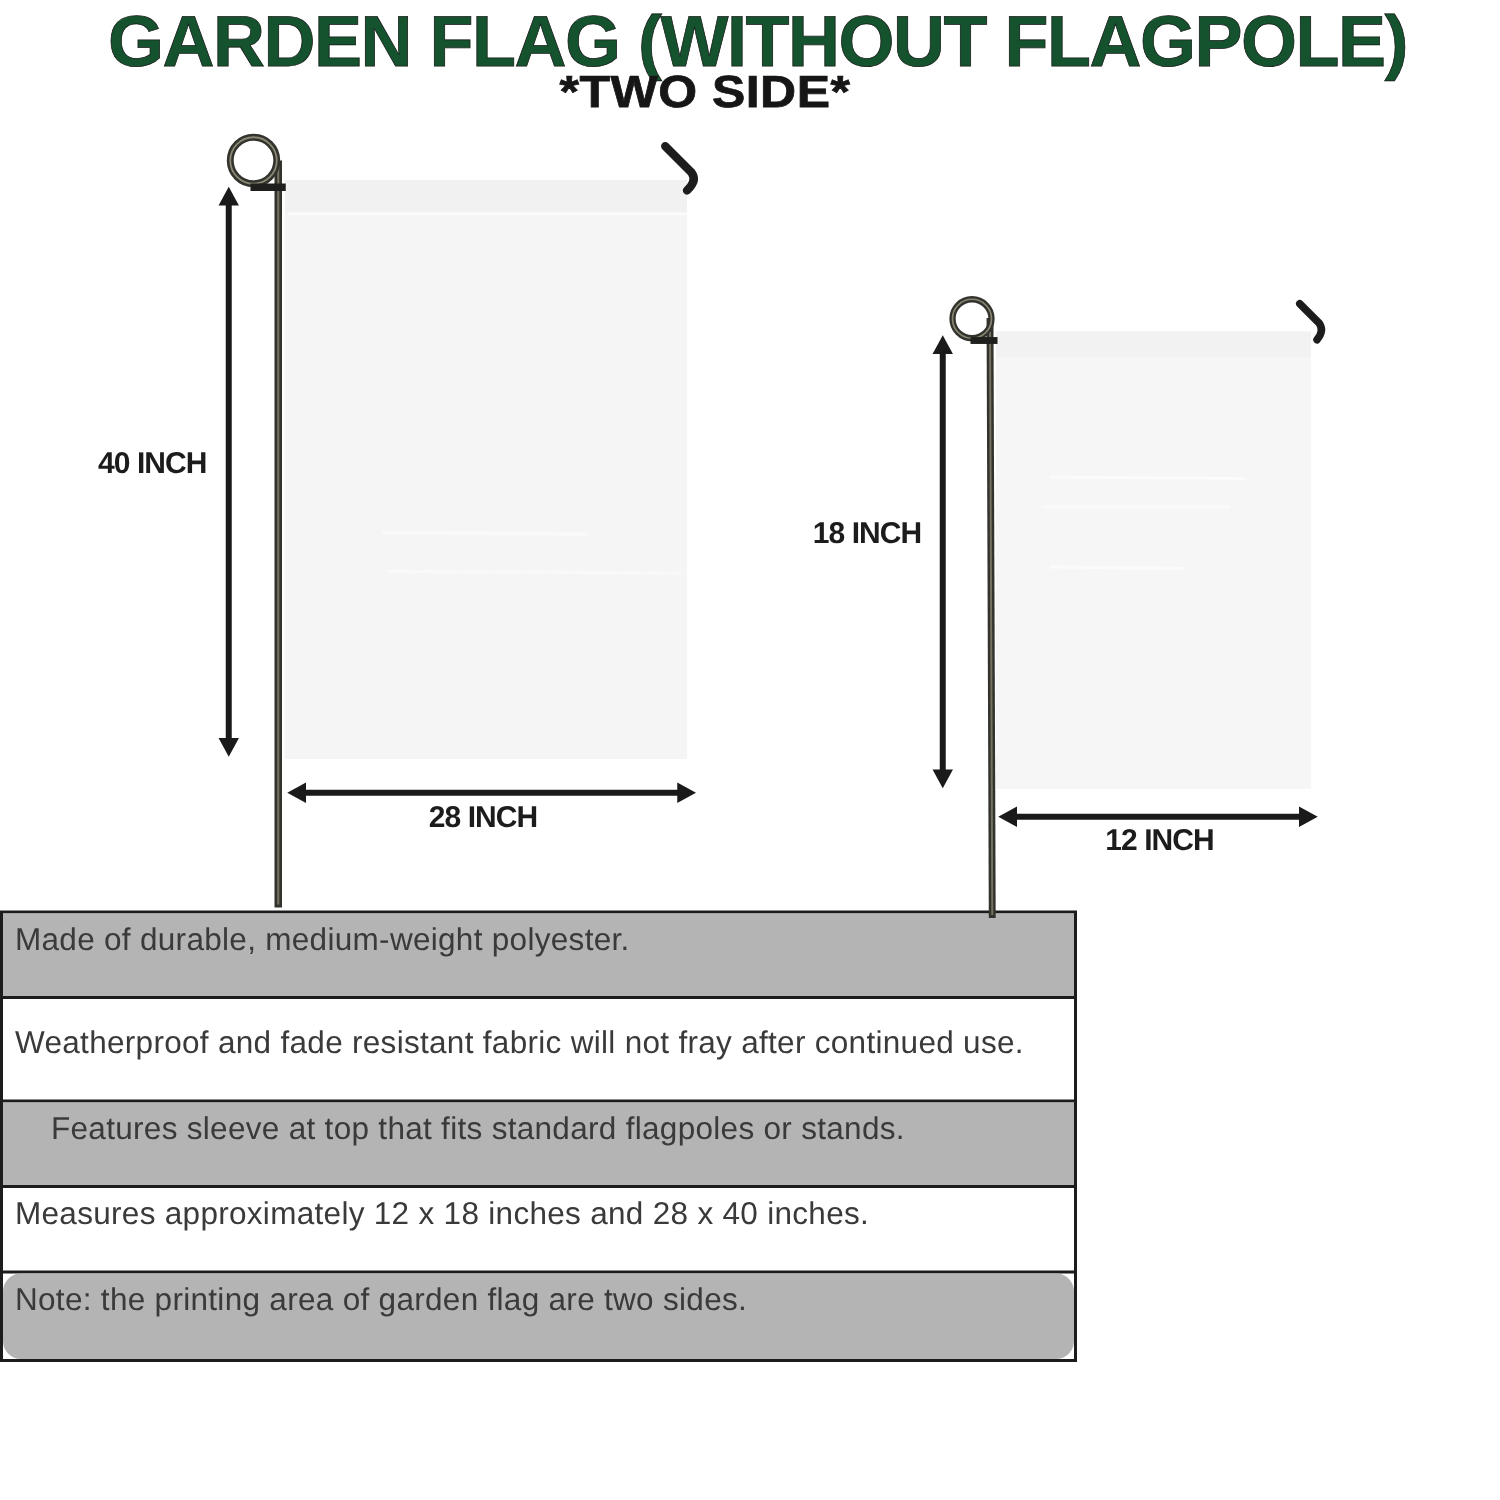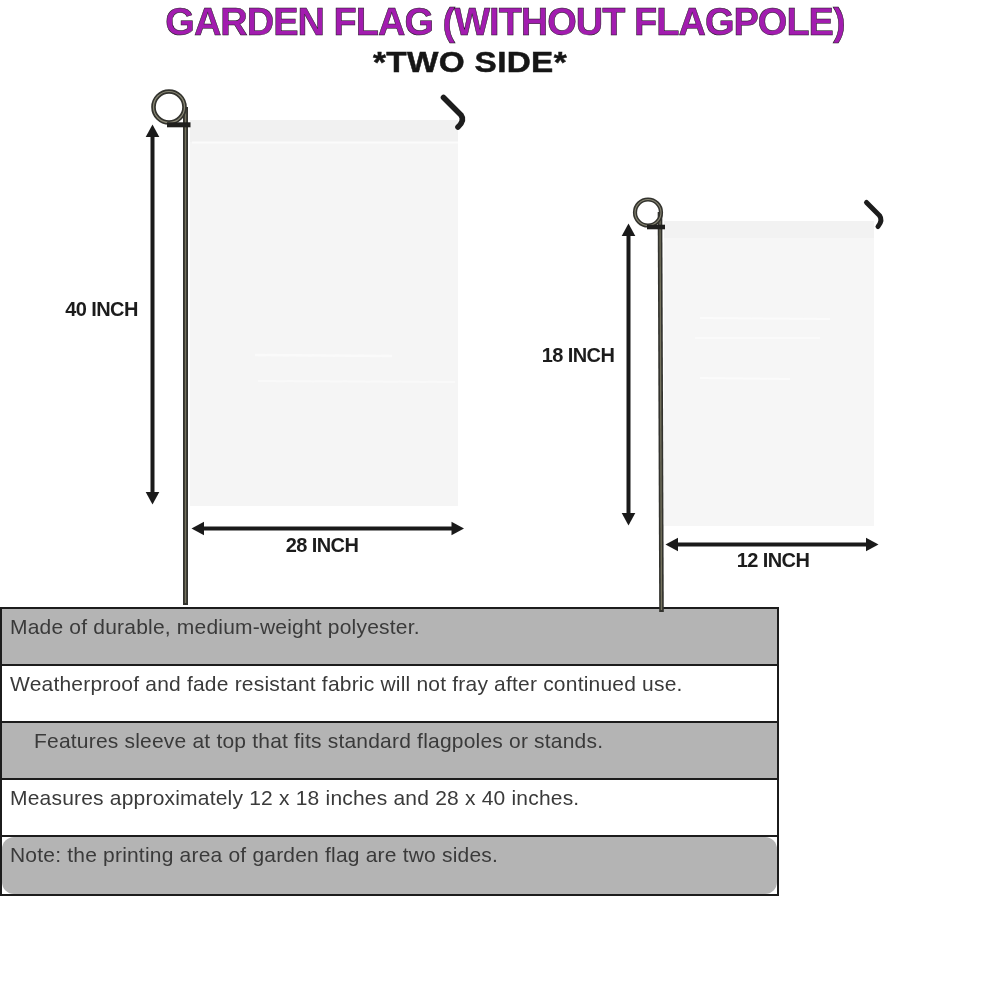--- a/index.html
+++ b/index.html
@@ -3,29 +3,29 @@
 <meta charset="utf-8">
 <style>
 html,body{margin:0;padding:0;background:#ffffff;}
 body{width:1000px;height:1000px;position:relative;font-family:"Liberation Sans",sans-serif;overflow:hidden;}
 .row{box-sizing:border-box;height:57px;border-bottom:2px solid #1c1c1c;padding:6px 0 0 8px;font-size:21px;letter-spacing:0.2px;color:#3a3a3a;}
 .row:last-child{border-bottom:none;border-radius:12px;}
 </style>
 </head>
 <body>
 
-<div style="position:absolute;left:505px;top:1px;transform:translateX(-50%);font-weight:bold;font-size:38px;letter-spacing:-1px;color:#a21caf;-webkit-text-stroke:0.5px #161616;white-space:nowrap;">GARDEN FLAG (WITHOUT FLAGPOLE)</div>
+<div style="position:absolute;left:505px;top:1px;transform:translateX(-50%);font-weight:bold;font-size:48px;letter-spacing:-1px;color:#14532d;-webkit-text-stroke:0.5px #161616;white-space:nowrap;">GARDEN FLAG (WITHOUT FLAGPOLE)</div>
 
 <div style="position:absolute;left:470px;top:45px;transform:translateX(-50%) scaleX(1.11);font-weight:bold;font-size:30px;letter-spacing:0.3px;color:#161616;-webkit-text-stroke:0.5px #161616;white-space:nowrap;">*TWO SIDE*</div>
 
-<div style="position:absolute;left:0px;top:607px;width:779px;box-sizing:border-box;border:2px solid #1c1c1c;">
+<div style="position:absolute;left:0px;top:607px;width:718px;box-sizing:border-box;border:2px solid #1c1c1c;">
 
 <div class="row" style="background:#b4b4b4;">Made of durable, medium-weight polyester.</div>
 
-<div class="row" style="background:#ffffff;">Weatherproof and fade resistant fabric will not fray after continued use.</div>
+<div class="row" style="background:#ffffff;margin-top:12px;">Weatherproof and fade resistant fabric will not fray after continued use.</div>
 
 <div class="row" style="background:#b4b4b4;padding-left:32px;">Features sleeve at top that fits standard flagpoles or stands.</div>
 
 <div class="row" style="background:#ffffff;">Measures approximately 12 x 18 inches and 28 x 40 inches.</div>
 
 <div class="row" style="background:#b4b4b4;">Note: the printing area of garden flag are two sides.</div>
 </div>
 
 <svg style="position:absolute;left:0;top:0" width="1000" height="1000" viewBox="0 0 1000 1000">
 

